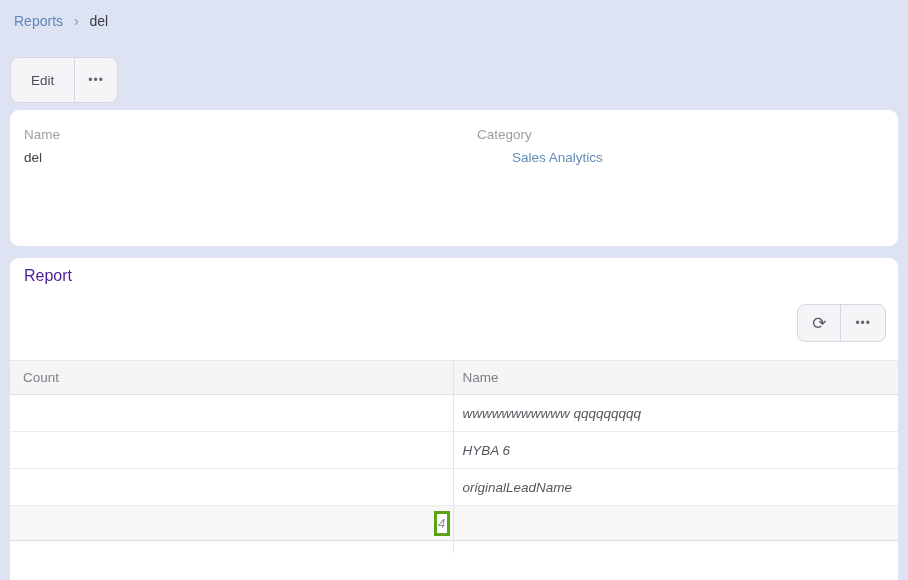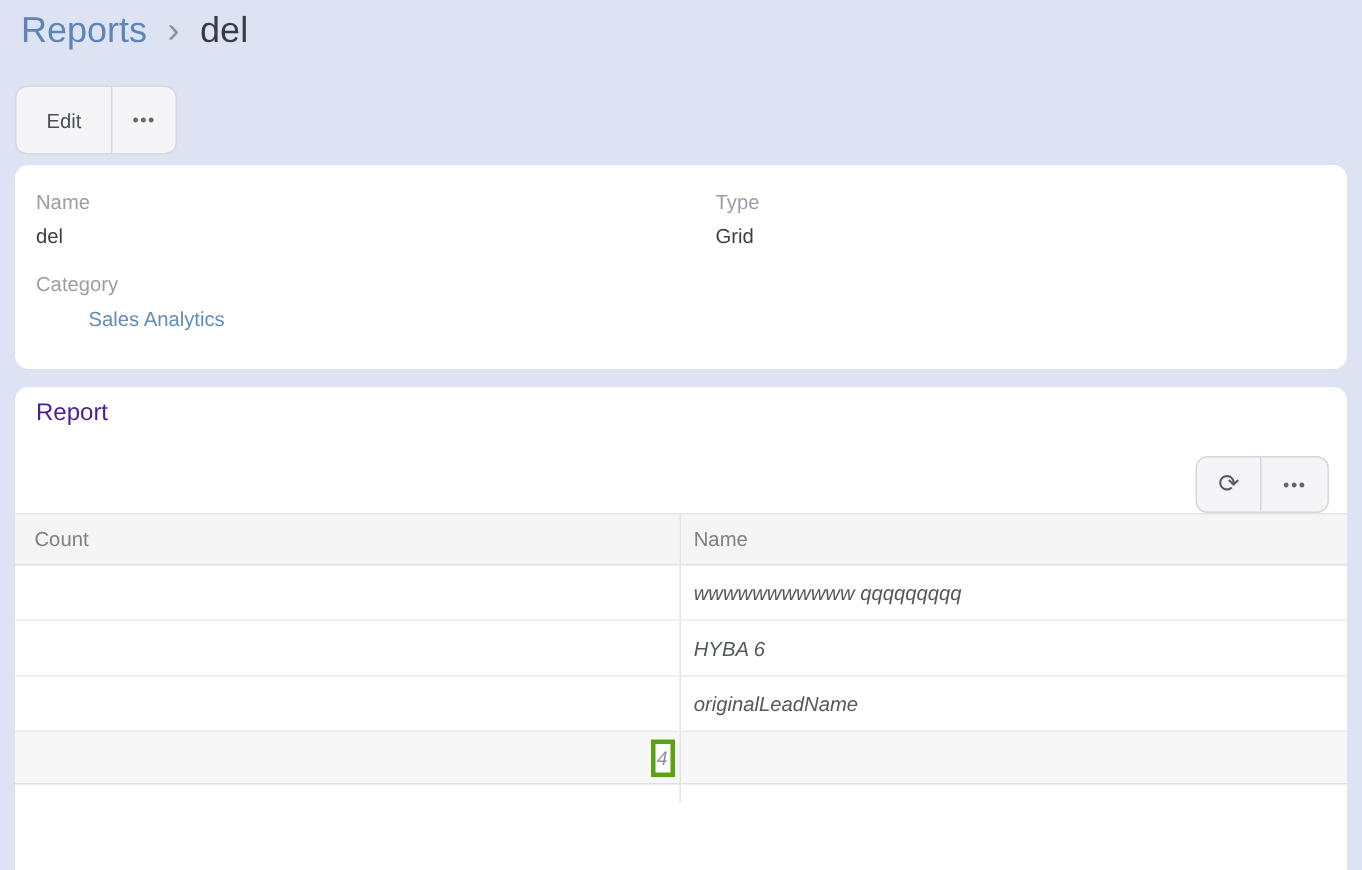--- a/index.html
+++ b/index.html
@@ -5,21 +5,21 @@
   * { box-sizing: border-box; margin: 0; padding: 0; }
   html, body { width: 908px; height: 580px; overflow: hidden; }
   body {
     background: #dee3f3;
     font-family: "Liberation Sans", sans-serif;
     color: #36393e;
   }
   .page { padding: 0 10px; }
 
   
-  .breadcrumb { padding: 8px 4px 0; font-size: 24px; line-height: 26px; }
+  .breadcrumb { padding: 8px 4px 0; font-size: 14px; line-height: 26px; }
   .crumb-link { color: #5e85b8; text-decoration: none; cursor: pointer; }
   .crumb-sep { color: #8d9199; padding: 0 7px; }
   .crumb-current { color: #383b40; }
 
   
   .toolbar { margin-top: 23px; }
   .btn-group {
     display: inline-flex;
     border: 1px solid #d5d7de;
     border-radius: 8px;
@@ -55,21 +55,21 @@
   .field-value { font-size: 13.5px; color: #3b3e44; line-height: 17px; }
   .field-value a { color: #638cb8; text-decoration: none; cursor: pointer; margin-left: 35px; }
 
   .report-panel { margin-top: 12px; height: 333px; overflow: hidden; border-radius: 9px 9px 0 0; }
   .panel-title { padding: 8px 14px 0; font-size: 16px; line-height: 20px; color: #4c1d95; }
   .panel-actions { display: flex; justify-content: flex-end; padding: 0 12px; margin-top: 18px; }
   .panel-actions .btn { height: 36px; padding: 0 14px; }
   .refresh-glyph { font-family: "DejaVu Sans", sans-serif; font-size: 17px; color: #585c63; line-height: 1; }
 
   
-  .report-table { width: 100%; border-collapse: collapse; table-layout: fixed; font-size: 13.5px; }
+  .report-table { width: 100%; border-collapse: collapse; table-layout: fixed; margin-top: 18px; font-size: 13.5px; }
   .report-table th {
     background: #f5f5f6;
     color: #7c8188;
     font-weight: normal;
     text-align: left;
     height: 34px;
     padding: 0 9px;
     border-top: 1px solid #e6e6ea;
     border-bottom: 1px solid #e1e1e5;
   }
@@ -118,24 +118,20 @@
         <span class="dots">•••</span>
       </button>
     </div>
   </div>
 
   <div class="panel overview-panel">
     <div class="field-grid">
       <div class="field">
         <div class="field-label">Name</div>
         <div class="field-value">del</div>
-      </div>
-      <div class="field">
-        <div class="field-label">Type</div>
-        <div class="field-value">Grid</div>
       </div>
       <div class="field">
         <div class="field-label">Category</div>
         <div class="field-value">
           <a>Sales Analytics</a>
         </div>
       </div>
     </div>
   </div>
 

